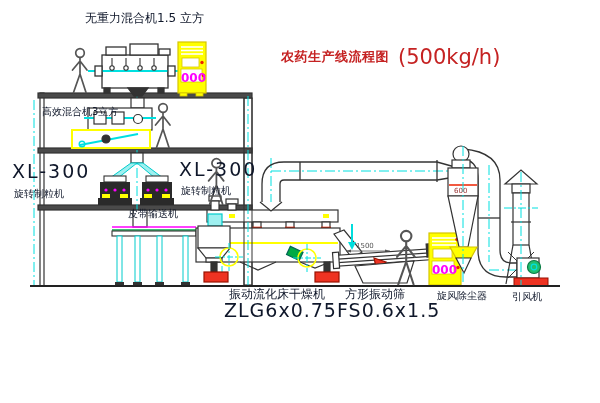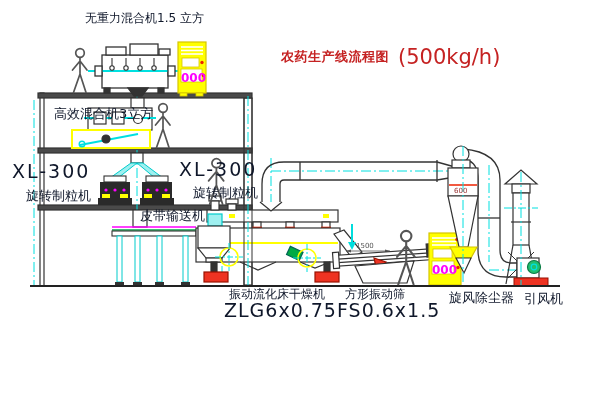--- a/index.html
+++ b/index.html
@@ -1,20 +1,20 @@
 <!DOCTYPE html>
 <html><head>
 <meta charset="utf-8">
 <style>
   html,body{margin:0;padding:0;background:#fff;}
   .stage{position:relative;width:600px;height:403px;background:#fff;overflow:hidden;
          font-family:"DejaVu Sans",sans-serif;}
   .stage svg{position:absolute;left:0;top:0;}
   .lbl{position:absolute;color:#0f172a;white-space:nowrap;line-height:1;}
-  .lbl-sm{font-size:13px;padding-left:12px;}
+  .lbl-sm{font-size:10px;}
   .lbl-md{font-size:12px;}
   .lbl-model{font-size:19px;letter-spacing:2px;font-weight:400;}
   .lbl-model2{font-size:19px;letter-spacing:1px;font-weight:400;text-align:right;}
   .title{position:absolute;left:281px;top:45px;color:#c52222;display:flex;align-items:flex-end;}
   .title .zh{font-size:13px;font-weight:bold;letter-spacing:0.5px;padding-bottom:3px;}
   .title .cap{font-size:21px;font-weight:400;margin-left:9px;}
   .panel-txt{position:absolute;color:#ff00ff;font-size:12px;font-weight:bold;text-align:center;line-height:1;}
   .dim{position:absolute;color:#555;font-size:7px;line-height:1;}
   .dim-red{color:#993333;}
 </style>

